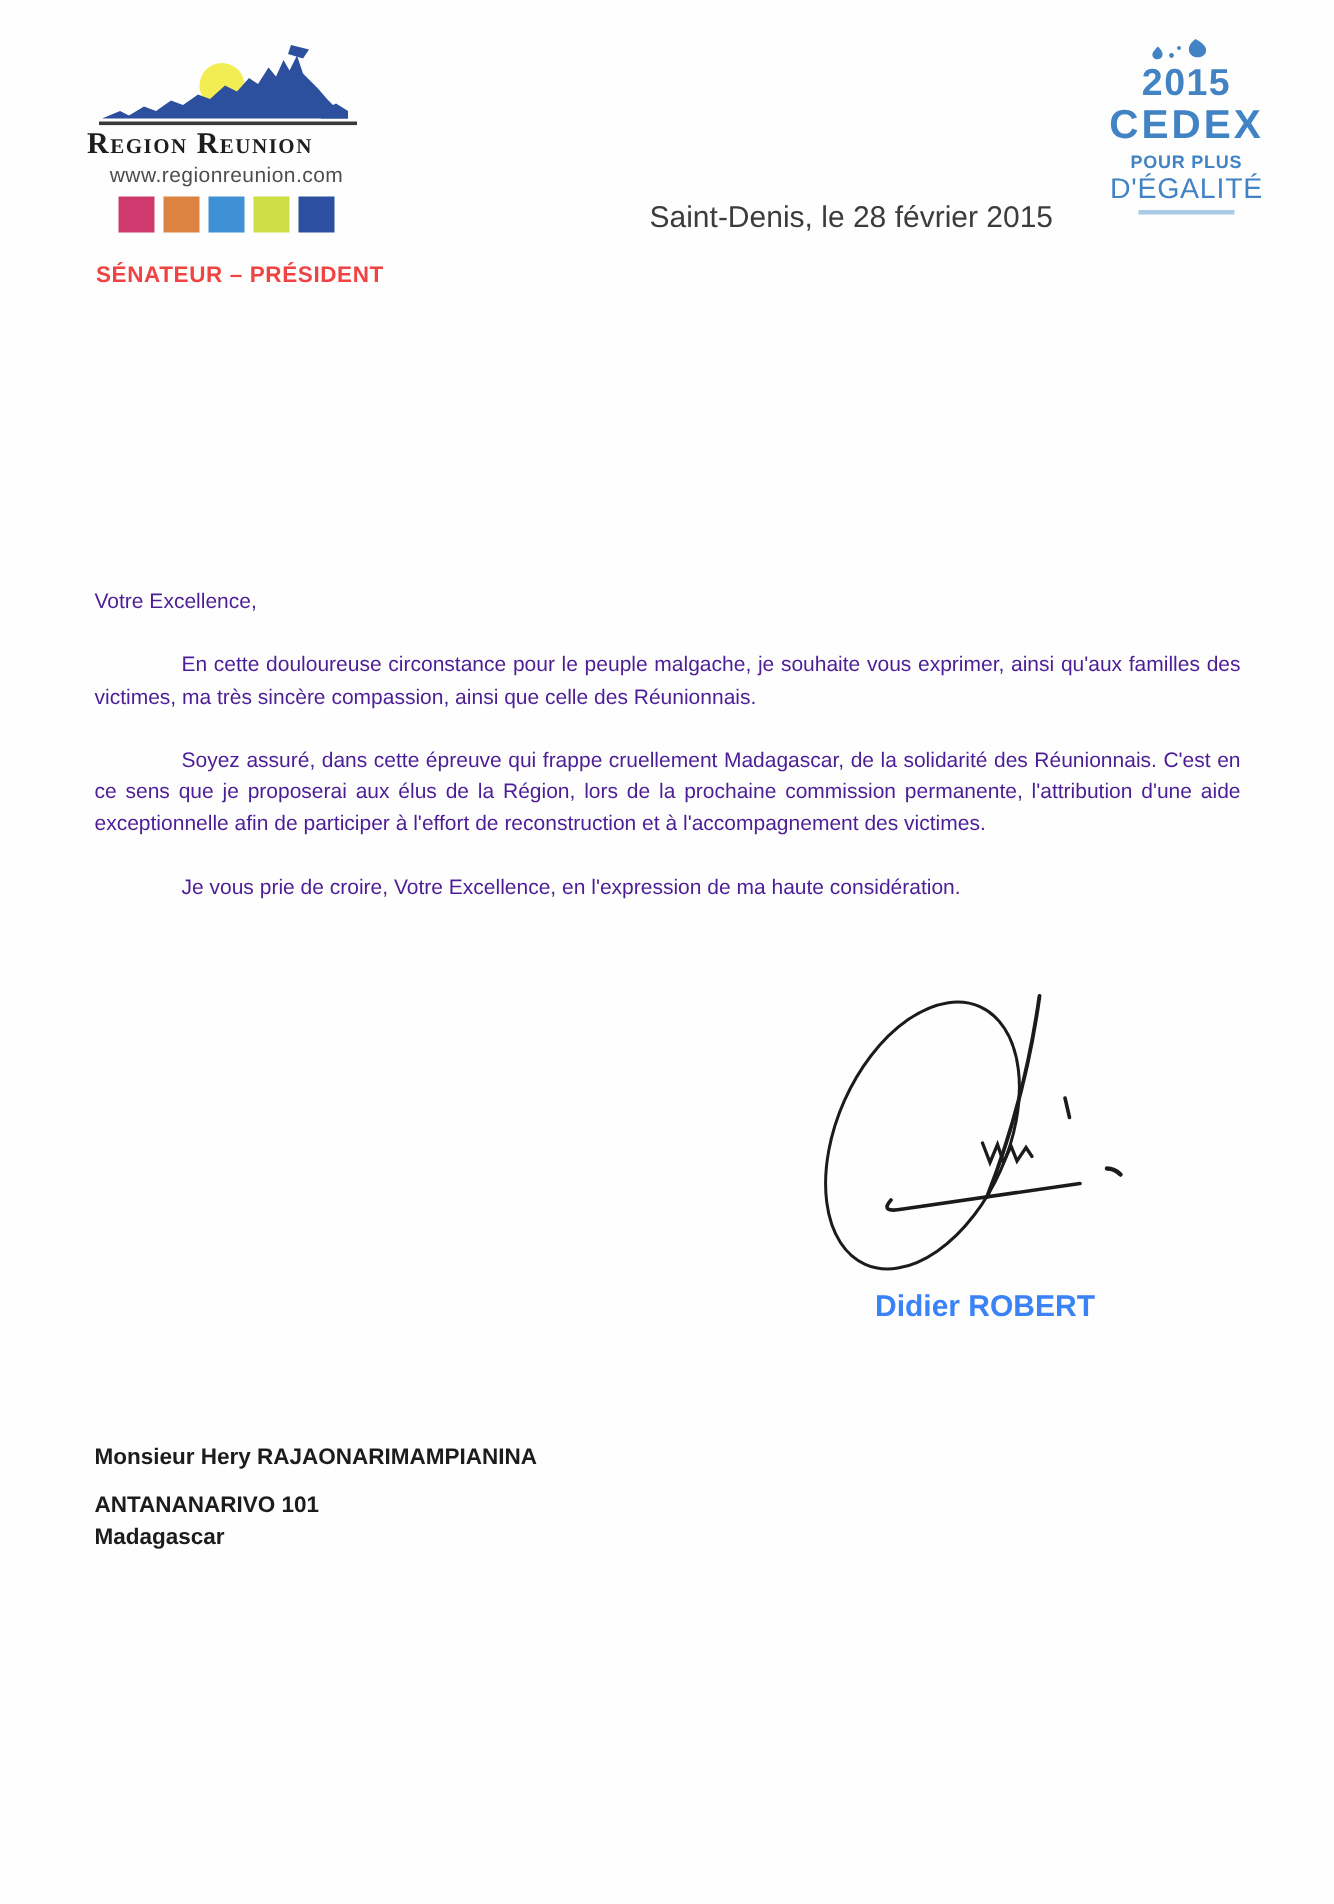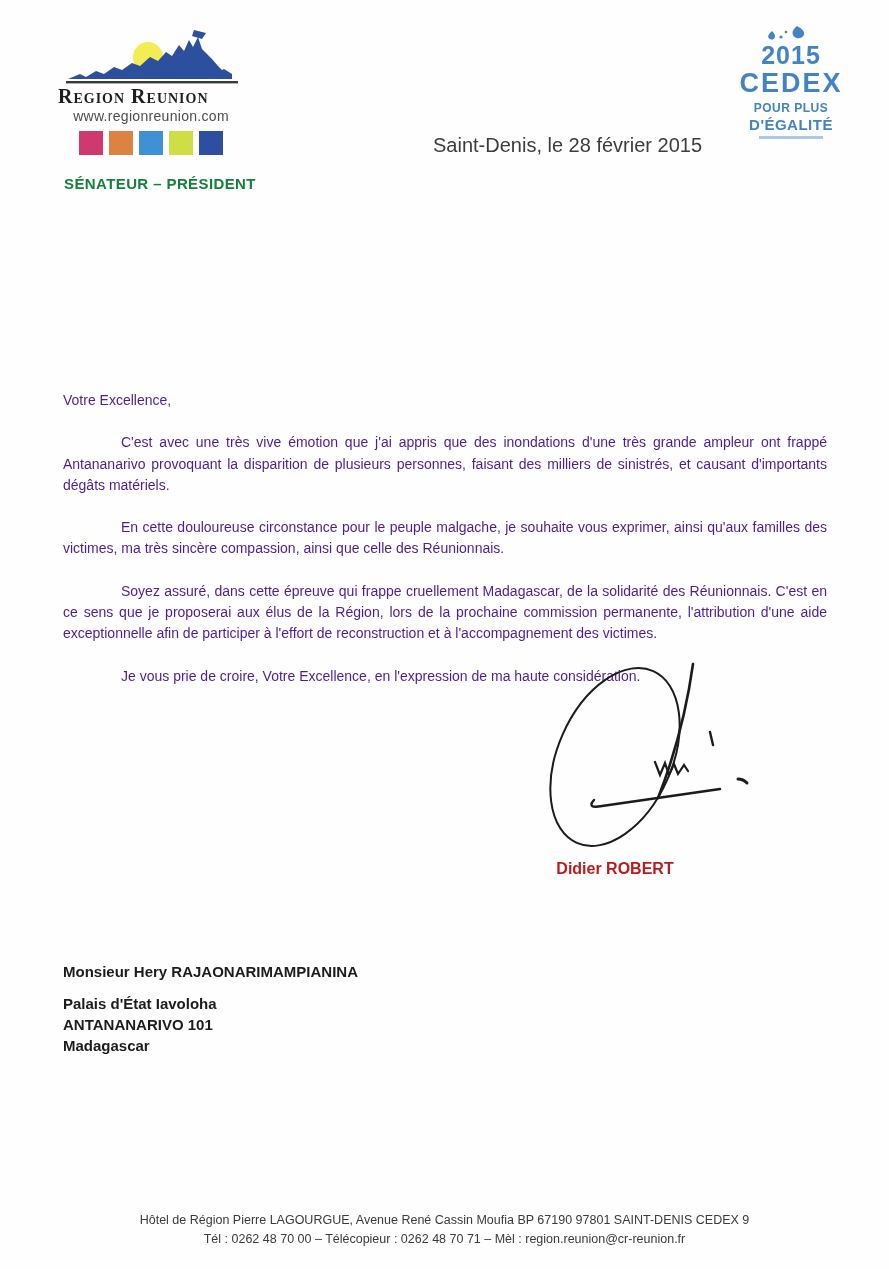--- a/index.html
+++ b/index.html
@@ -41,63 +41,63 @@
   .brand-squares {
     position: absolute; left: 79px; top: 131px;
     display: flex; gap: 6px;
   }
   .brand-squares .sq { width: 24px; height: 24px; }
   .role-title {
     position: absolute; left: 64px; top: 175px;
     font-weight: bold;
     font-size: 15px;
     letter-spacing: 0.4px;
-    color: #15803d;
+    color: #ef4444;
   }
 
   
   .date-line {
     position: absolute; left: 433px; top: 134px;
     font-size: 20px;
     color: #3c3c3c;
   }
 
   
   .badge {
     position: absolute; left: 738px; top: 24px; width: 106px;
     text-align: center;
     color: #4183c3;
     line-height: 1.05;
   }
   .badge svg { display: block; margin: 0 auto 1px auto; }
   .badge .b-year { font-size: 25px; font-weight: bold; letter-spacing: 1px; }
   .badge .b-agir { font-size: 27px; font-weight: bold; letter-spacing: 2px; margin-top: 1px; }
   .badge .b-l2 { font-size: 12px; font-weight: bold; letter-spacing: 0.5px; margin-top: 4px; }
-  .badge .b-l3 { font-size: 15px; font-weight: bold; letter-spacing: 0.5px; margin-top: 3px; }
+  .badge .b-l3 { font-size: 19px; font-weight: normal; letter-spacing: 0.5px; margin-top: 3px; }
   .badge .b-fineline { width: 64px; height: 3px; background: #a9c9e4; margin: 3px auto 0 auto; }
 
   
   .letter-body {
     position: absolute; left: 63px; top: 390px; width: 764px;
     font-size: 14px;
     line-height: 21.3px;
     color: #4c1d95;
   }
   .letter-body .salutation { margin-bottom: 21px; }
   .letter-body p { margin: 0 0 21px 0; text-indent: 58px; text-align: justify; }
   .letter-body p.closing { text-align: left; }
 
   
   .signature-svg { position: absolute; left: 530px; top: 652px; }
   .signer-name {
     position: absolute; left: 500px; top: 860px; width: 230px;
-    text-align: center;
+    text-align: right;
     font-weight: bold;
-    font-size: 16px;
-    color: #b91c1c;
+    font-size: 20px;
+    color: #3b82f6;
   }
 
   
   .recipient {
     position: absolute; left: 63px; top: 961px;
     font-weight: bold;
     font-size: 15px;
     line-height: 21px;
     color: #1c1c1c;
   }
@@ -150,44 +150,38 @@
     </svg>
     <div class="b-year">2015</div>
     <div class="b-agir">CEDEX</div>
     <div class="b-l2">POUR PLUS</div>
     <div class="b-l3">D'ÉGALITÉ</div>
     <div class="b-fineline"></div>
   </div>
 
   <div class="letter-body">
     <div class="salutation">Votre Excellence,</div>
-    <p>C'est avec une très vive émotion que j'ai appris que des inondations d'une très grande ampleur ont frappé Antananarivo provoquant la disparition de plusieurs personnes, faisant des milliers de sinistrés, et causant d'importants dégâts matériels.</p>
     <p>En cette douloureuse circonstance pour le peuple malgache, je souhaite vous exprimer, ainsi qu'aux familles des victimes, ma très sincère compassion, ainsi que celle des Réunionnais.</p>
     <p>Soyez assuré, dans cette épreuve qui frappe cruellement Madagascar, de la solidarité des Réunionnais. C'est en ce sens que je proposerai aux élus de la Région, lors de la prochaine commission permanente, l'attribution d'une aide exceptionnelle afin de participer à l'effort de reconstruction et à l'accompagnement des victimes.</p>
     <p class="closing">Je vous prie de croire, Votre Excellence, en l'expression de ma haute considération.</p>
   </div>
 
   <svg class="signature-svg" width="230" height="205" viewBox="0 0 230 205" xmlns="http://www.w3.org/2000/svg">
     <g fill="none" stroke="#1b1b1b" stroke-linecap="round">
       <ellipse cx="85" cy="105" rx="57" ry="94" stroke-width="2" transform="rotate(24 85 105)"></ellipse>
       <path d="M163,12 C158,48 148,95 128,146" stroke-width="2.6"></path>
       <path d="M125,110 l5,13 l5,-12 l4,12 l5,-11 l4,10 l6,-9 l4,6" stroke-width="2.2"></path>
       <path d="M180,80 l3,13" stroke-width="2.4"></path>
       <path d="M190,137 L72,154 Q56,157 64,148" stroke-width="2.4"></path>
       <path d="M208,127 q5,0 9,4" stroke-width="3"></path>
     </g>
   </svg>
   <div class="signer-name">Didier ROBERT</div>
 
   <div class="recipient">
     <div>Monsieur Hery RAJAONARIMAMPIANINA</div>
     <div class="addr-gap"></div>
-    <div>Palais d'État Iavoloha</div>
     <div>ANTANANARIVO 101</div>
     <div>Madagascar</div>
   </div>
 
-  <div class="page-footer">
-    <div>Hôtel de Région Pierre LAGOURGUE, Avenue René Cassin Moufia BP 67190 97801 SAINT-DENIS CEDEX 9</div>
-    <div>Tél : 0262 48 70 00 – Télécopieur : 0262 48 70 71 – Mèl : region.reunion@cr-reunion.fr</div>
-  </div>
 
 </div>
 
 </body></html>

